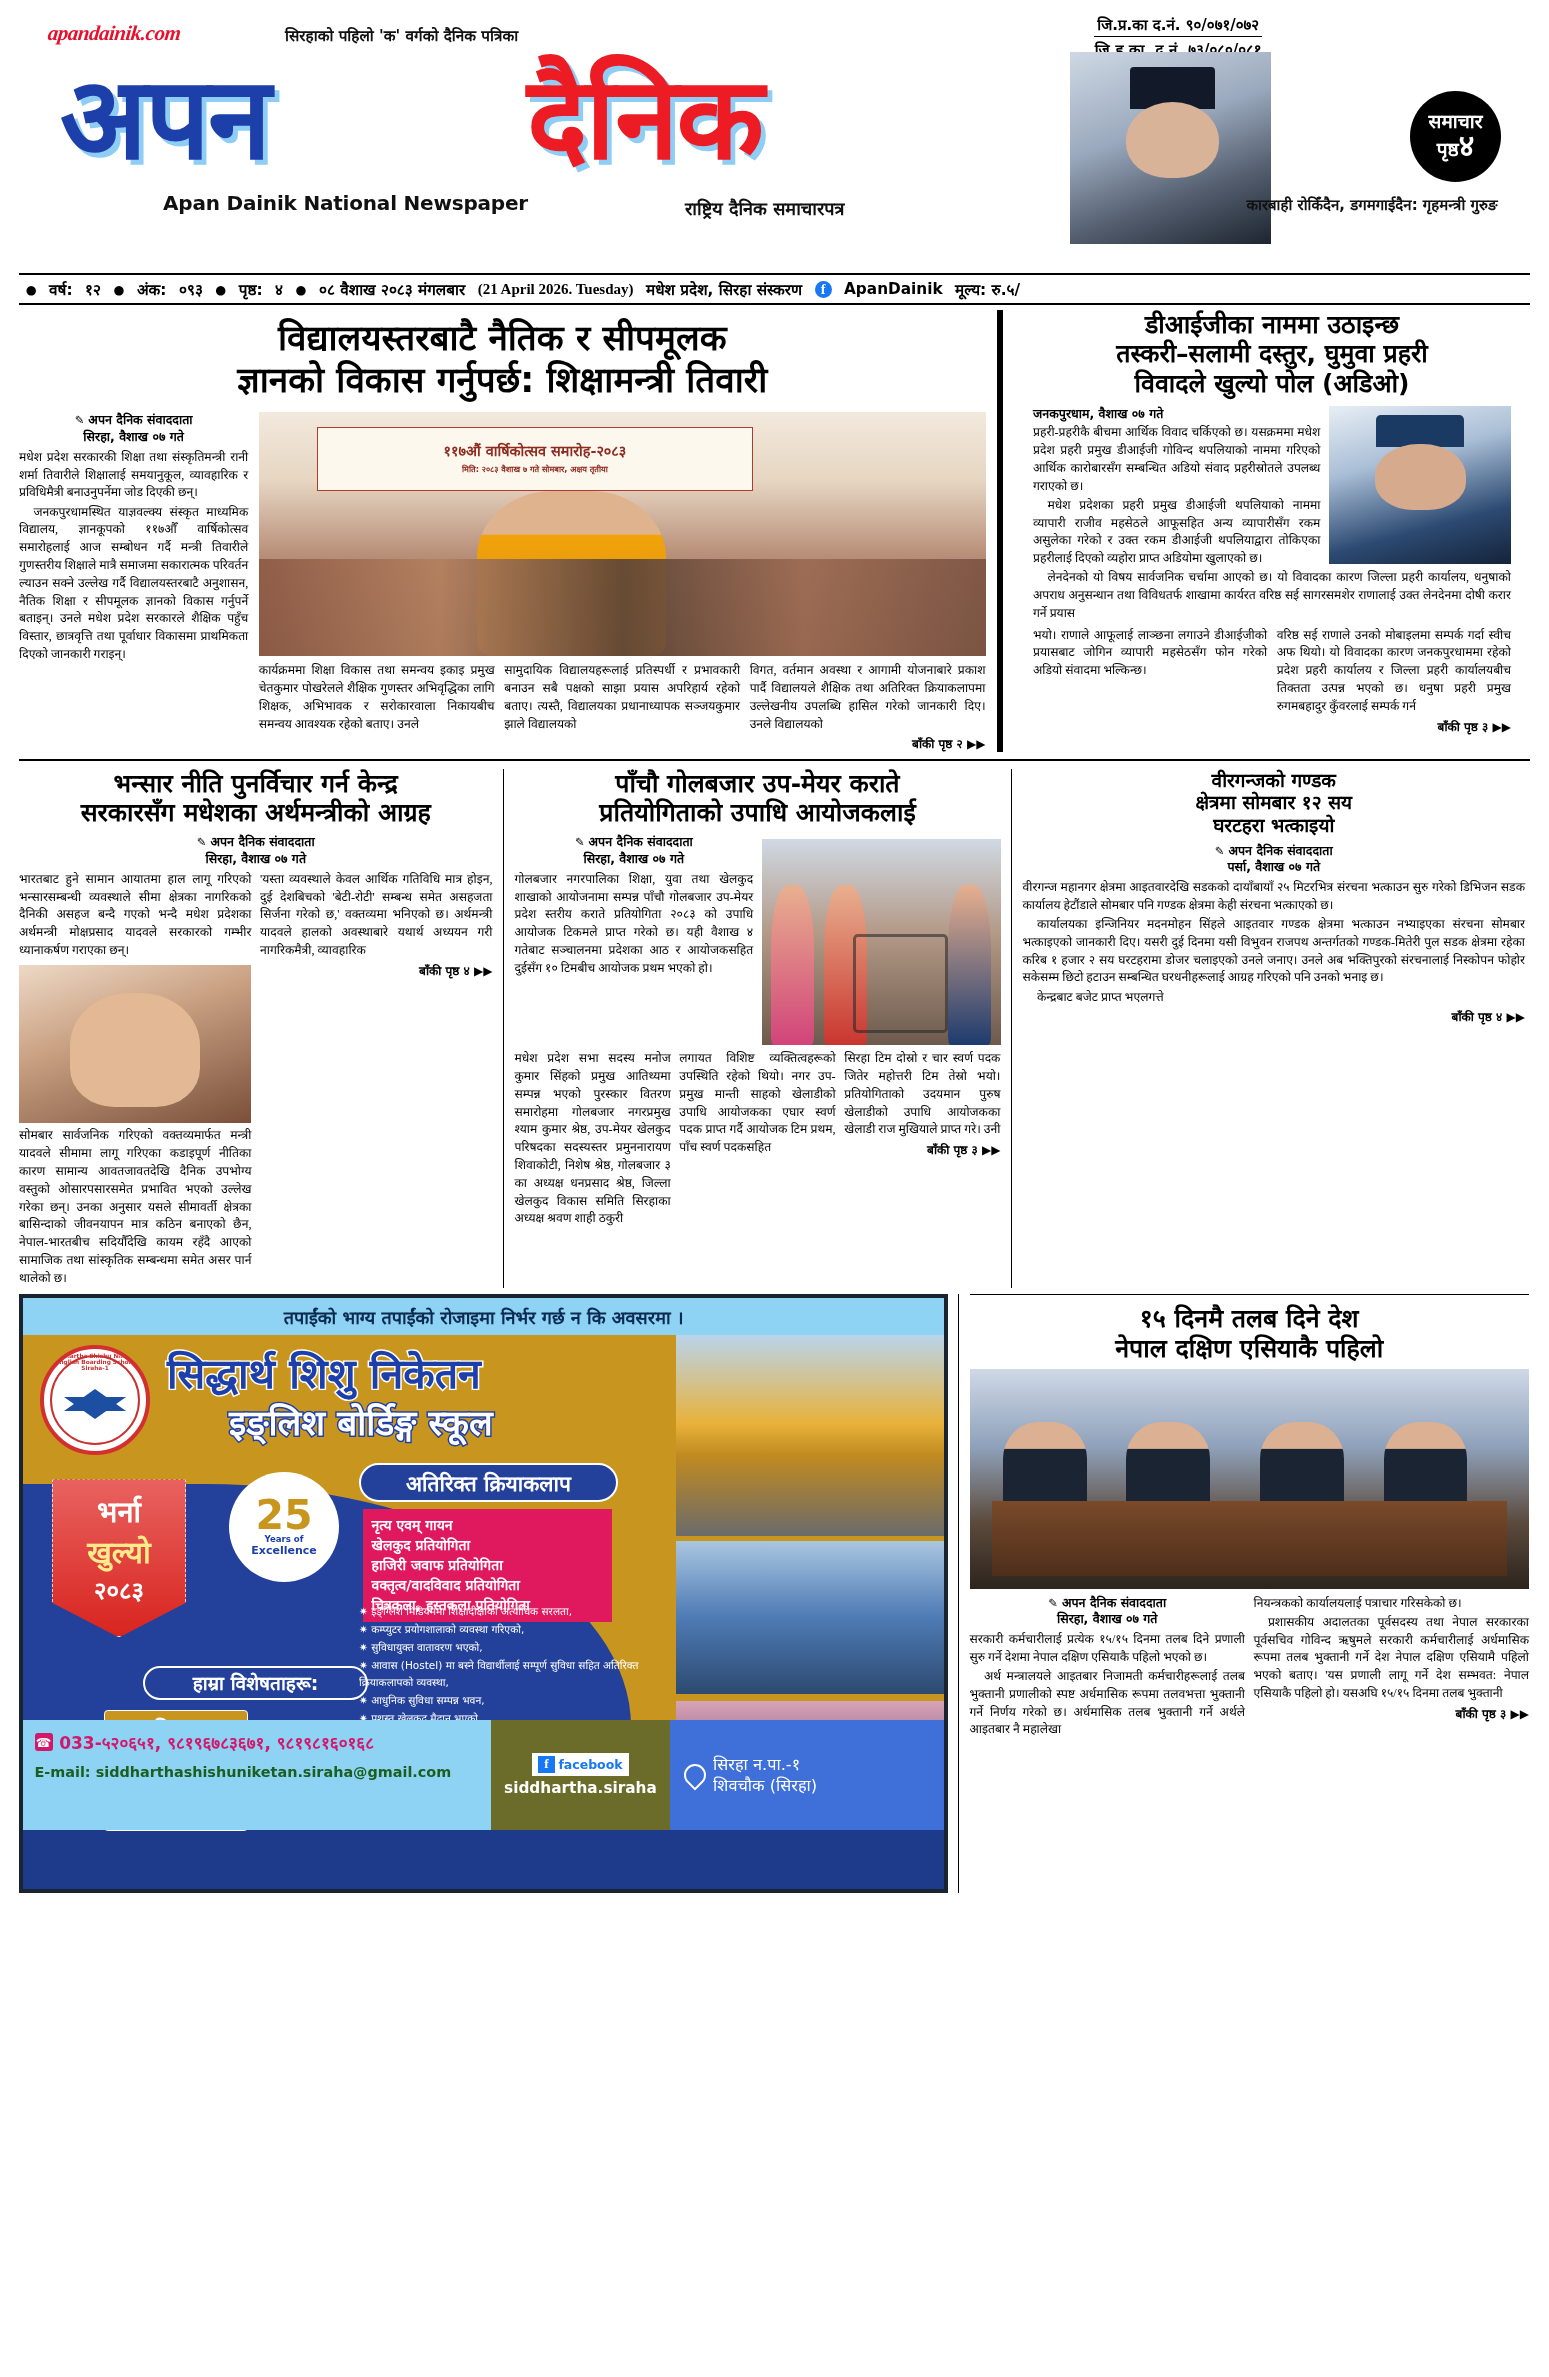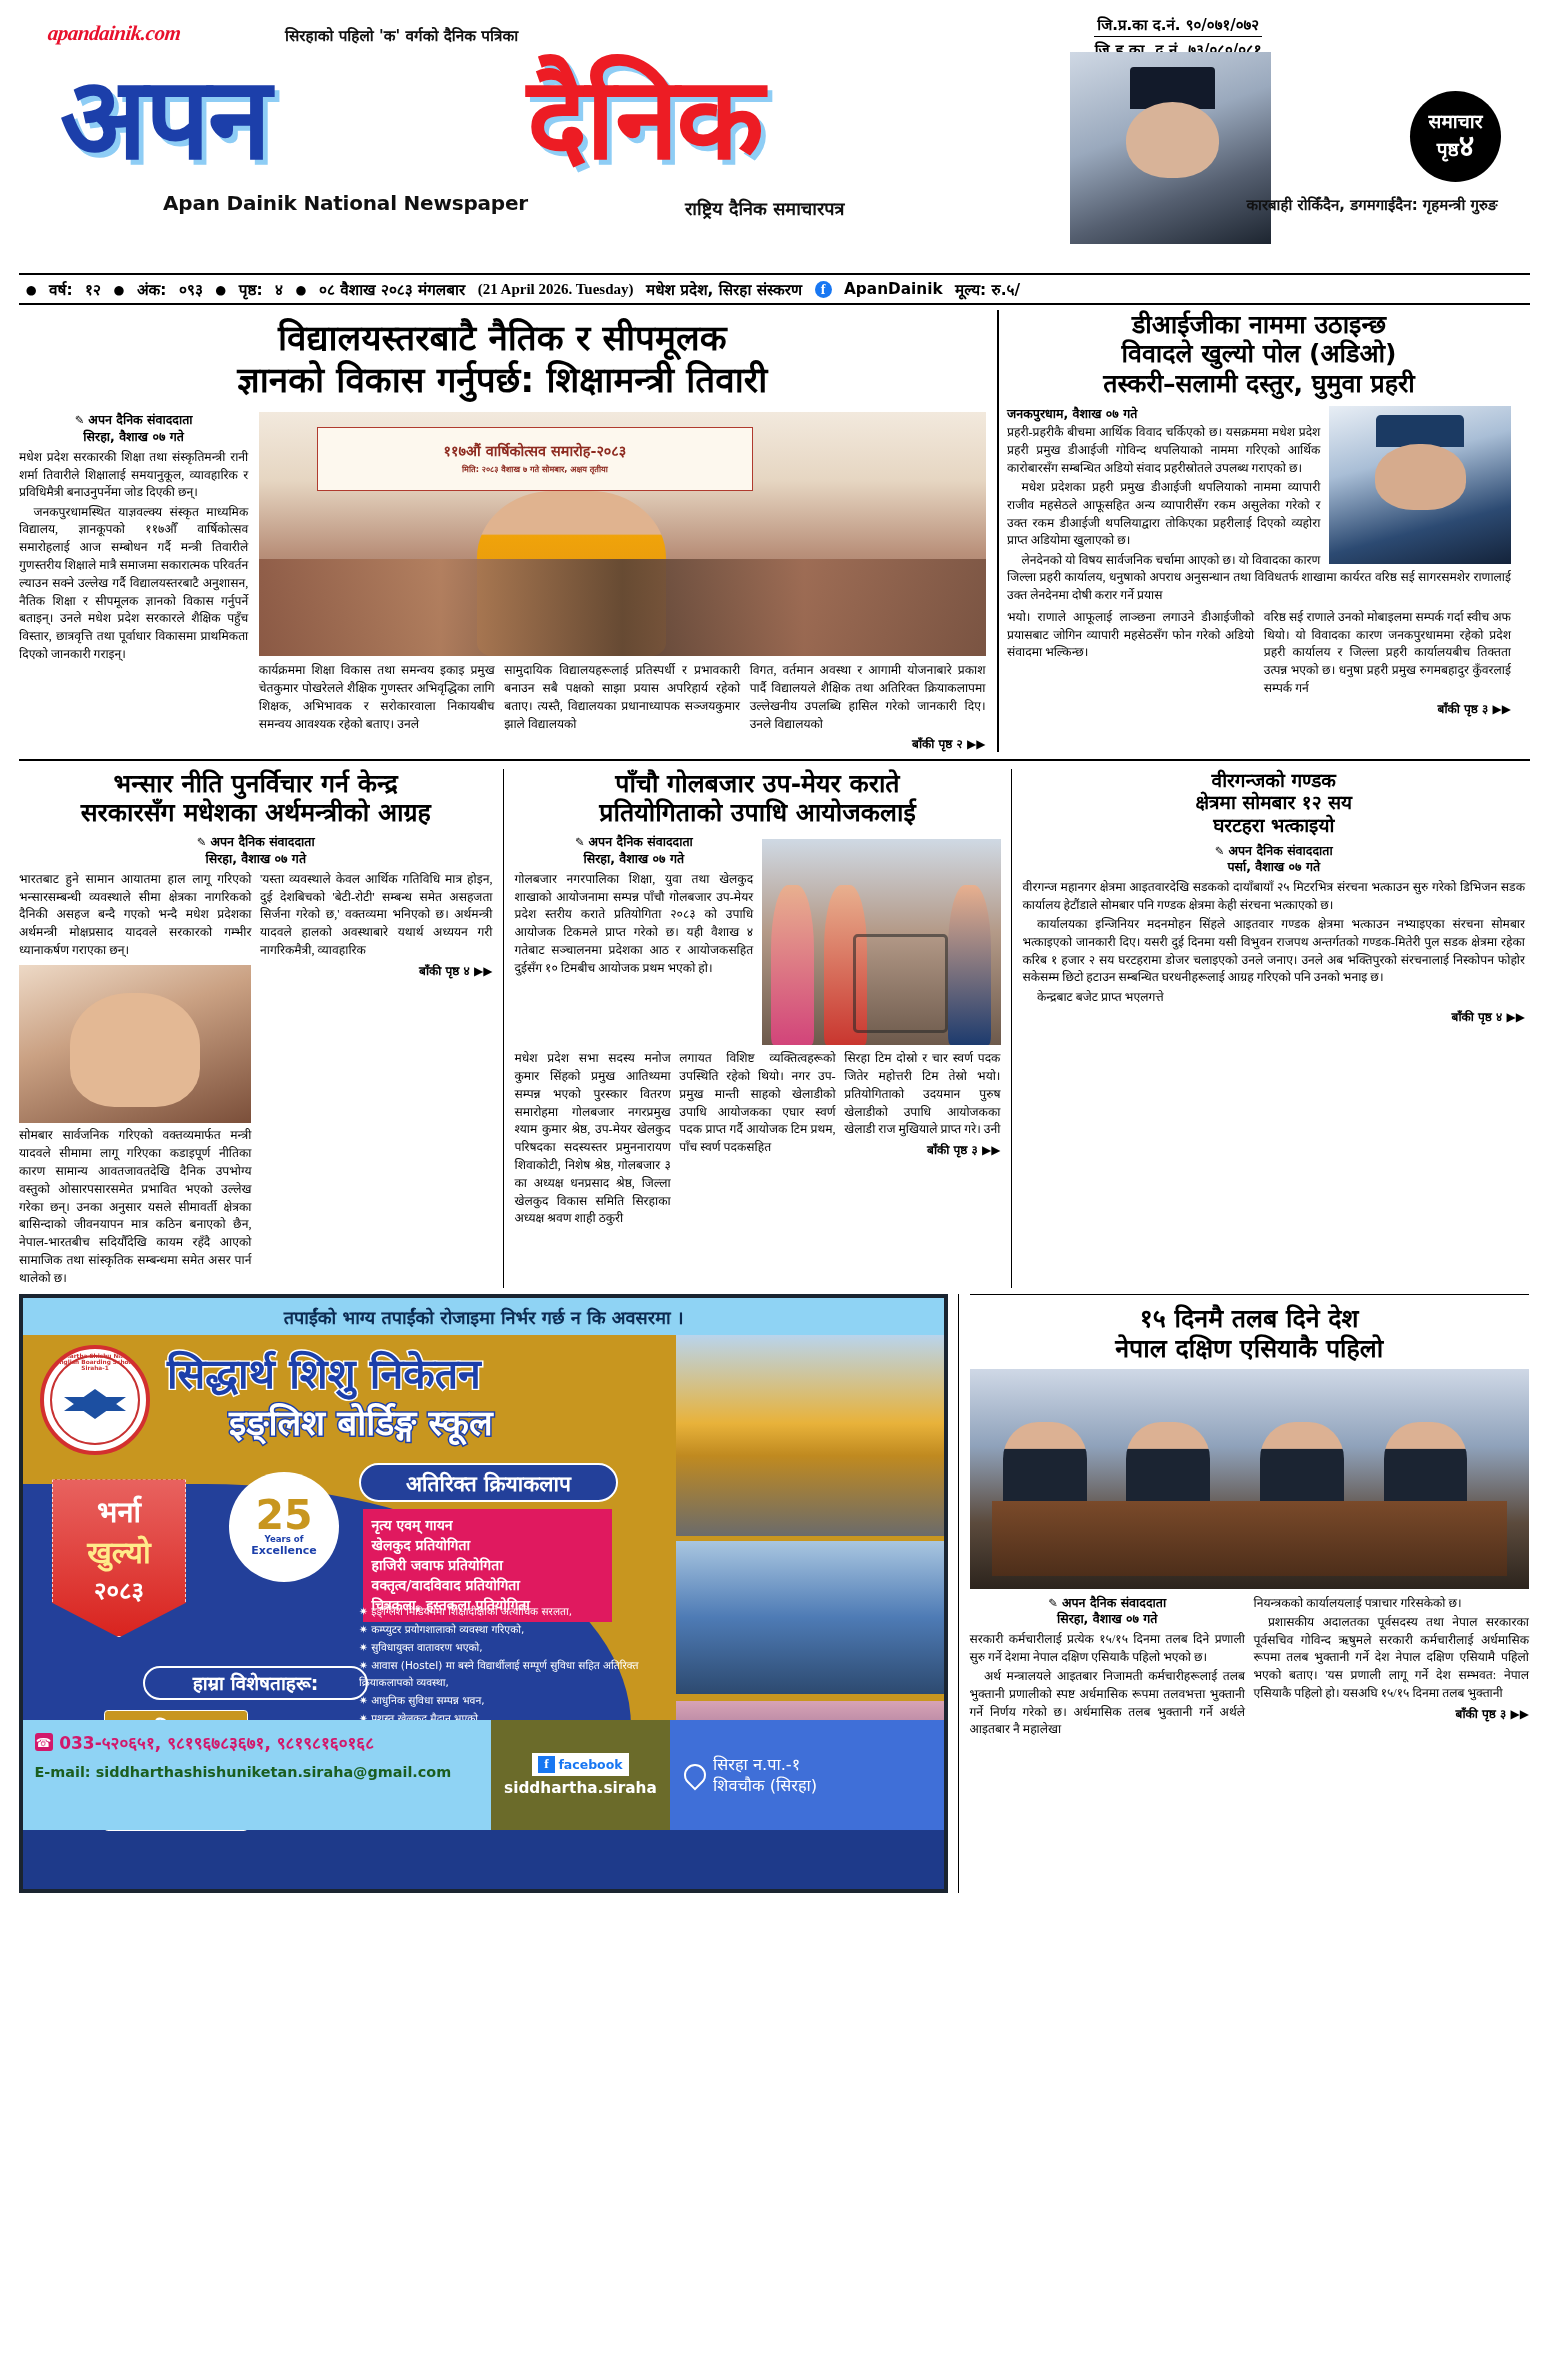--- a/index.html
+++ b/index.html
@@ -127,21 +127,21 @@
   .body-txt p { margin-bottom: 1.4px; text-indent: 14.4px; }
   .body-txt p.noind { text-indent: 0; }
   .jump {
     font-family: "DejaVu Sans", sans-serif; font-weight: bold;
     font-size: 12px; text-align: right; margin-top: 1.9px;
   }
 
   
   .sec-top { display: flex; margin: 4.8px 19px 0 19px; }
   .col-left { width: 978px; padding-right: 11.5px; }
-  .col-right { width: 514px; padding-left: 8px; border-left: 2px solid #000000; }
+  .col-right { width: 514px; padding-left: 30px; border-left: 6px solid #000000; }
 
   .lead-head { padding: 8.6px 9.6px 6.7px 9.6px; }
   .lead-body { display: flex; gap: 10.5px; margin-top: 4.8px; }
   .lead-c1 { width: 230px; }
   .lead-photo-wrap { width: 729px; }
   .lead-photo {
     width: 100%; height: 244px; position: relative; overflow: hidden;
     background: linear-gradient(180deg,#f2e9dd 0%, #e6d6c2 28%, #b9907a 58%, #6b4e3f 100%);
   }
   .lead-photo .banner {
@@ -500,22 +500,22 @@
               <div class="body-txt">विगत, वर्तमान अवस्था र आगामी योजनाबारे प्रकाश पार्दै विद्यालयले शैक्षिक तथा अतिरिक्त क्रियाकलापमा उल्लेखनीय उपलब्धि हासिल गरेको जानकारी दिए। उनले विद्यालयको</div>
               <div class="jump">बाँकी पृष्ठ २ ▶▶</div>
             </div>
           </div>
         </div>
       </div>
     </div>
 
     <div class="col-right">
       <div class="hl hl-mid">डीआईजीका नाममा उठाइन्छ</div>
+      <div class="hl hl-mid">तस्करी–सलामी दस्तुर, घुमुवा प्रहरी</div>
       <div class="hl hl-mid">विवादले खुल्यो पोल (अडिओ)</div>
-      <div class="hl hl-mid">तस्करी–सलामी दस्तुर, घुमुवा प्रहरी</div>
 
       <div style="margin-top:7.7px">
         <div class="rcol-photo"></div>
         <div class="byline" style="text-align:left;margin-bottom:1.9px">जनकपुरधाम, वैशाख ०७ गते</div>
         <div class="body-txt">
           <p class="noind">प्रहरी-प्रहरीकै बीचमा आर्थिक विवाद चर्किएको छ। यसक्रममा मधेश प्रदेश प्रहरी प्रमुख डीआईजी गोविन्द थपलियाको नाममा गरिएको आर्थिक कारोबारसँग सम्बन्धित अडियो संवाद प्रहरीस्रोतले उपलब्ध गराएको छ।</p>
           <p>मधेश प्रदेशका प्रहरी प्रमुख डीआईजी थपलियाको नाममा व्यापारी राजीव महसेठले आफूसहित अन्य व्यापारीसँग रकम असुलेका गरेको र उक्त रकम डीआईजी थपलियाद्वारा तोकिएका प्रहरीलाई दिएको व्यहोरा प्राप्त अडियोमा खुलाएको छ।</p>
           <p>लेनदेनको यो विषय सार्वजनिक चर्चामा आएको छ। यो विवादका कारण जिल्ला प्रहरी कार्यालय, धनुषाको अपराध अनुसन्धान तथा विविधतर्फ शाखामा कार्यरत वरिष्ठ सई सागरसमशेर राणालाई उक्त लेनदेनमा दोषी करार गर्ने प्रयास</p>
         </div>
         <div class="rcol-split">

